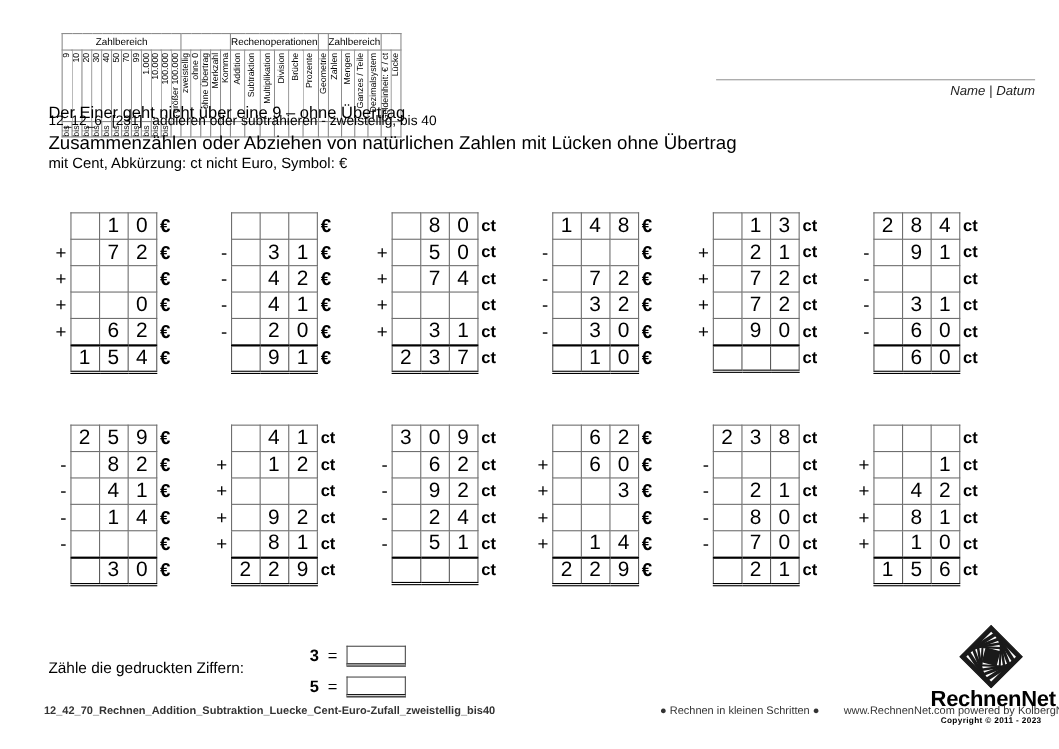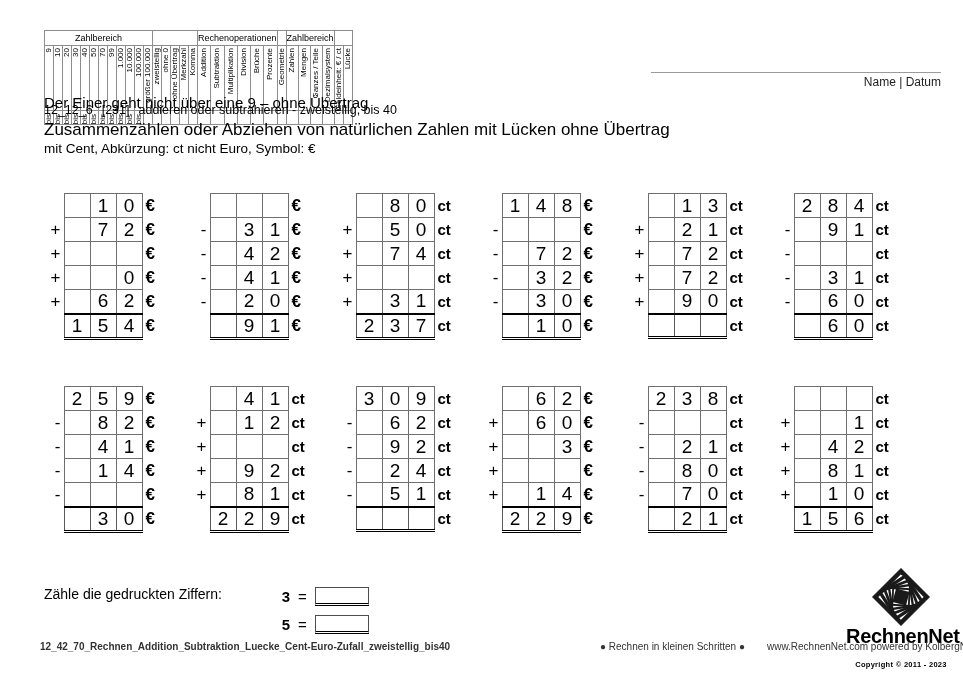--- a/index.html
+++ b/index.html
@@ -11,21 +11,21 @@
     width: 963px; height: 681px;
     position: relative;
     font-family: "Liberation Sans", sans-serif;
     color: #000;
     overflow: hidden;
   }
 
   
   #classifier {
     position: absolute;
-    left: 44px; top: 30px; border-radius: 21px;
+    left: 56px; top: 30px; border-radius: 21px;
   }
   #classifier table {
     border-collapse: collapse;
     table-layout: fixed;
   }
   #classifier td, #classifier th {
     border: 1px solid #8d8d8d;
     padding: 0;
     font-weight: normal;
     font-size: 9px;
@@ -81,20 +81,21 @@
     color: #000;
     white-space: nowrap;
   }
 
   
   #namebox {
     position: absolute;
     right: 22px; top: 72px;
     width: 290px;
     text-align: right;
+    font-style: italic;
   }
   #namebox .rule {
     border-top: 1px solid #9a9a9a;
     width: 100%;
     margin-bottom: 2px;
   }
   #namebox .nb-label {
     font-size: 12px;
     color: #222;
   }
@@ -184,21 +185,21 @@
   tr.result td.op { border: none; }
 
   
   #count-section {
     position: absolute;
     left: 44px; top: 583px;
     width: 420px;
   }
   #count-label {
     position: absolute;
-    left: 0px; top: 3px;
+    left: 0px; top: 16px;
     font-size: 14px;
     white-space: nowrap;
   }
   .count-line {
     position: absolute;
     left: 232px;
     display: flex;
     align-items: center;
     gap: 8px;
   }
@@ -232,21 +233,21 @@
   #logo-word {
     font-size: 20px;
     font-weight: bold;
     letter-spacing: -0.3px;
     margin-top: -1px;
   }
   #logo-copy {
     font-size: 7.5px;
     font-weight: bold;
     letter-spacing: 0.3px;
-    margin-top: 12px;
+    margin-top: 2px;
   }
 
   
   #footer-left {
     position: absolute;
     left: 40px; top: 641px;
     font-size: 10px;
     color: #333;
     white-space: nowrap;
     font-weight: bold;

